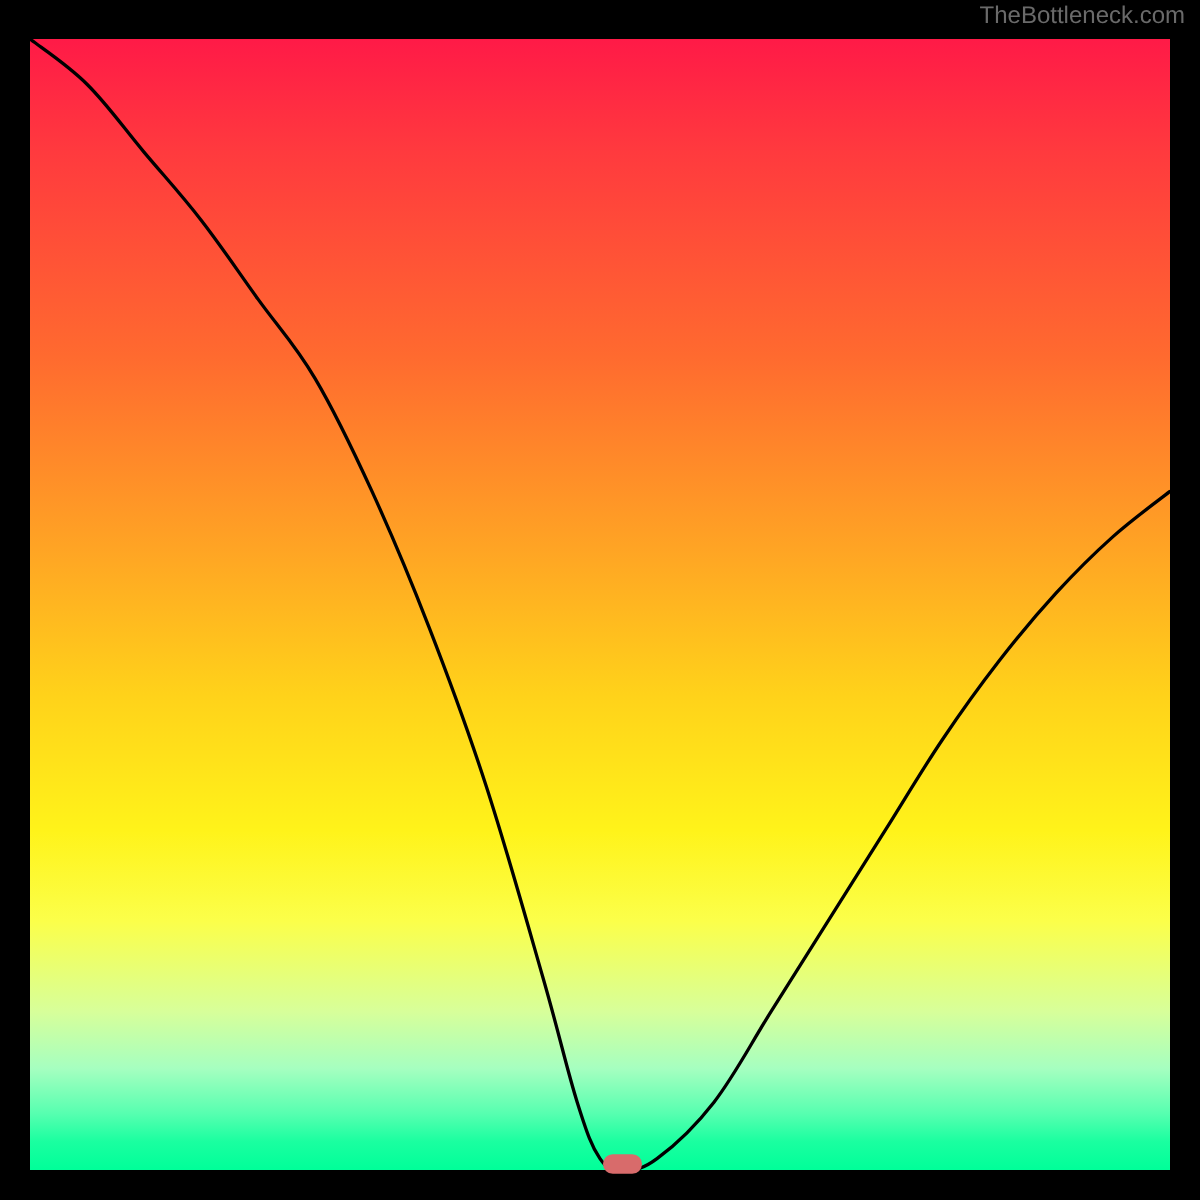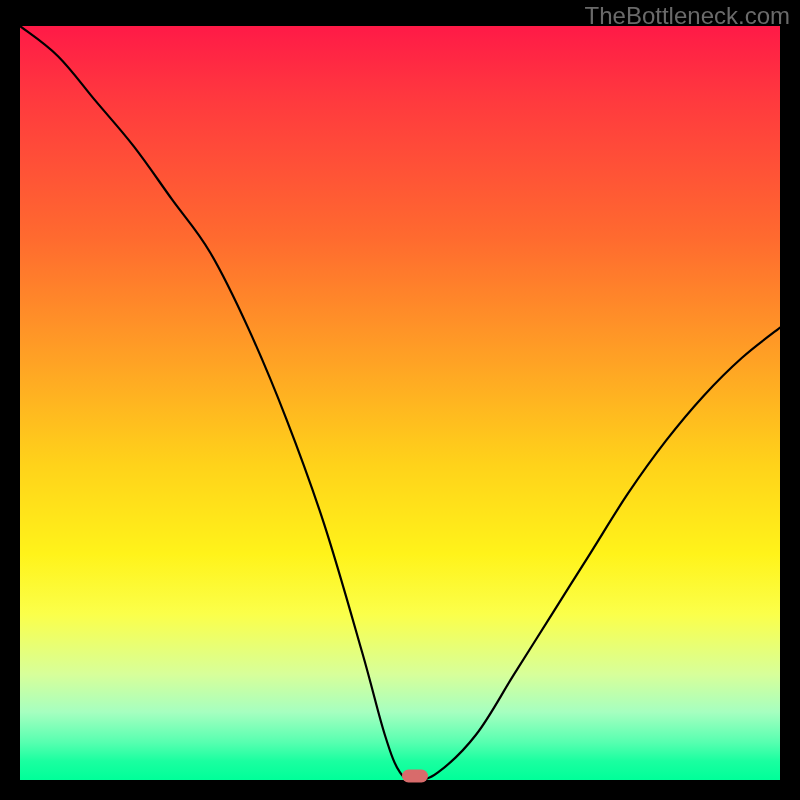--- a/index.html
+++ b/index.html
@@ -15,21 +15,21 @@
     position: relative;
     width: 800px;
     height: 800px;
     background: #000;
   }
   .attribution {
     position: absolute;
     top: 2px;
     right: 10px;
     color: #6a6a6a;
-    font-size: 24px;
+    font-size: 16px;
     font-weight: 500;
     font-family: Arial, sans-serif;
     letter-spacing: 0px;
   }
   .plot-area {
     position: absolute;
     left: 20px;
     top: 26px;
     width: 760px;
     height: 754px;

